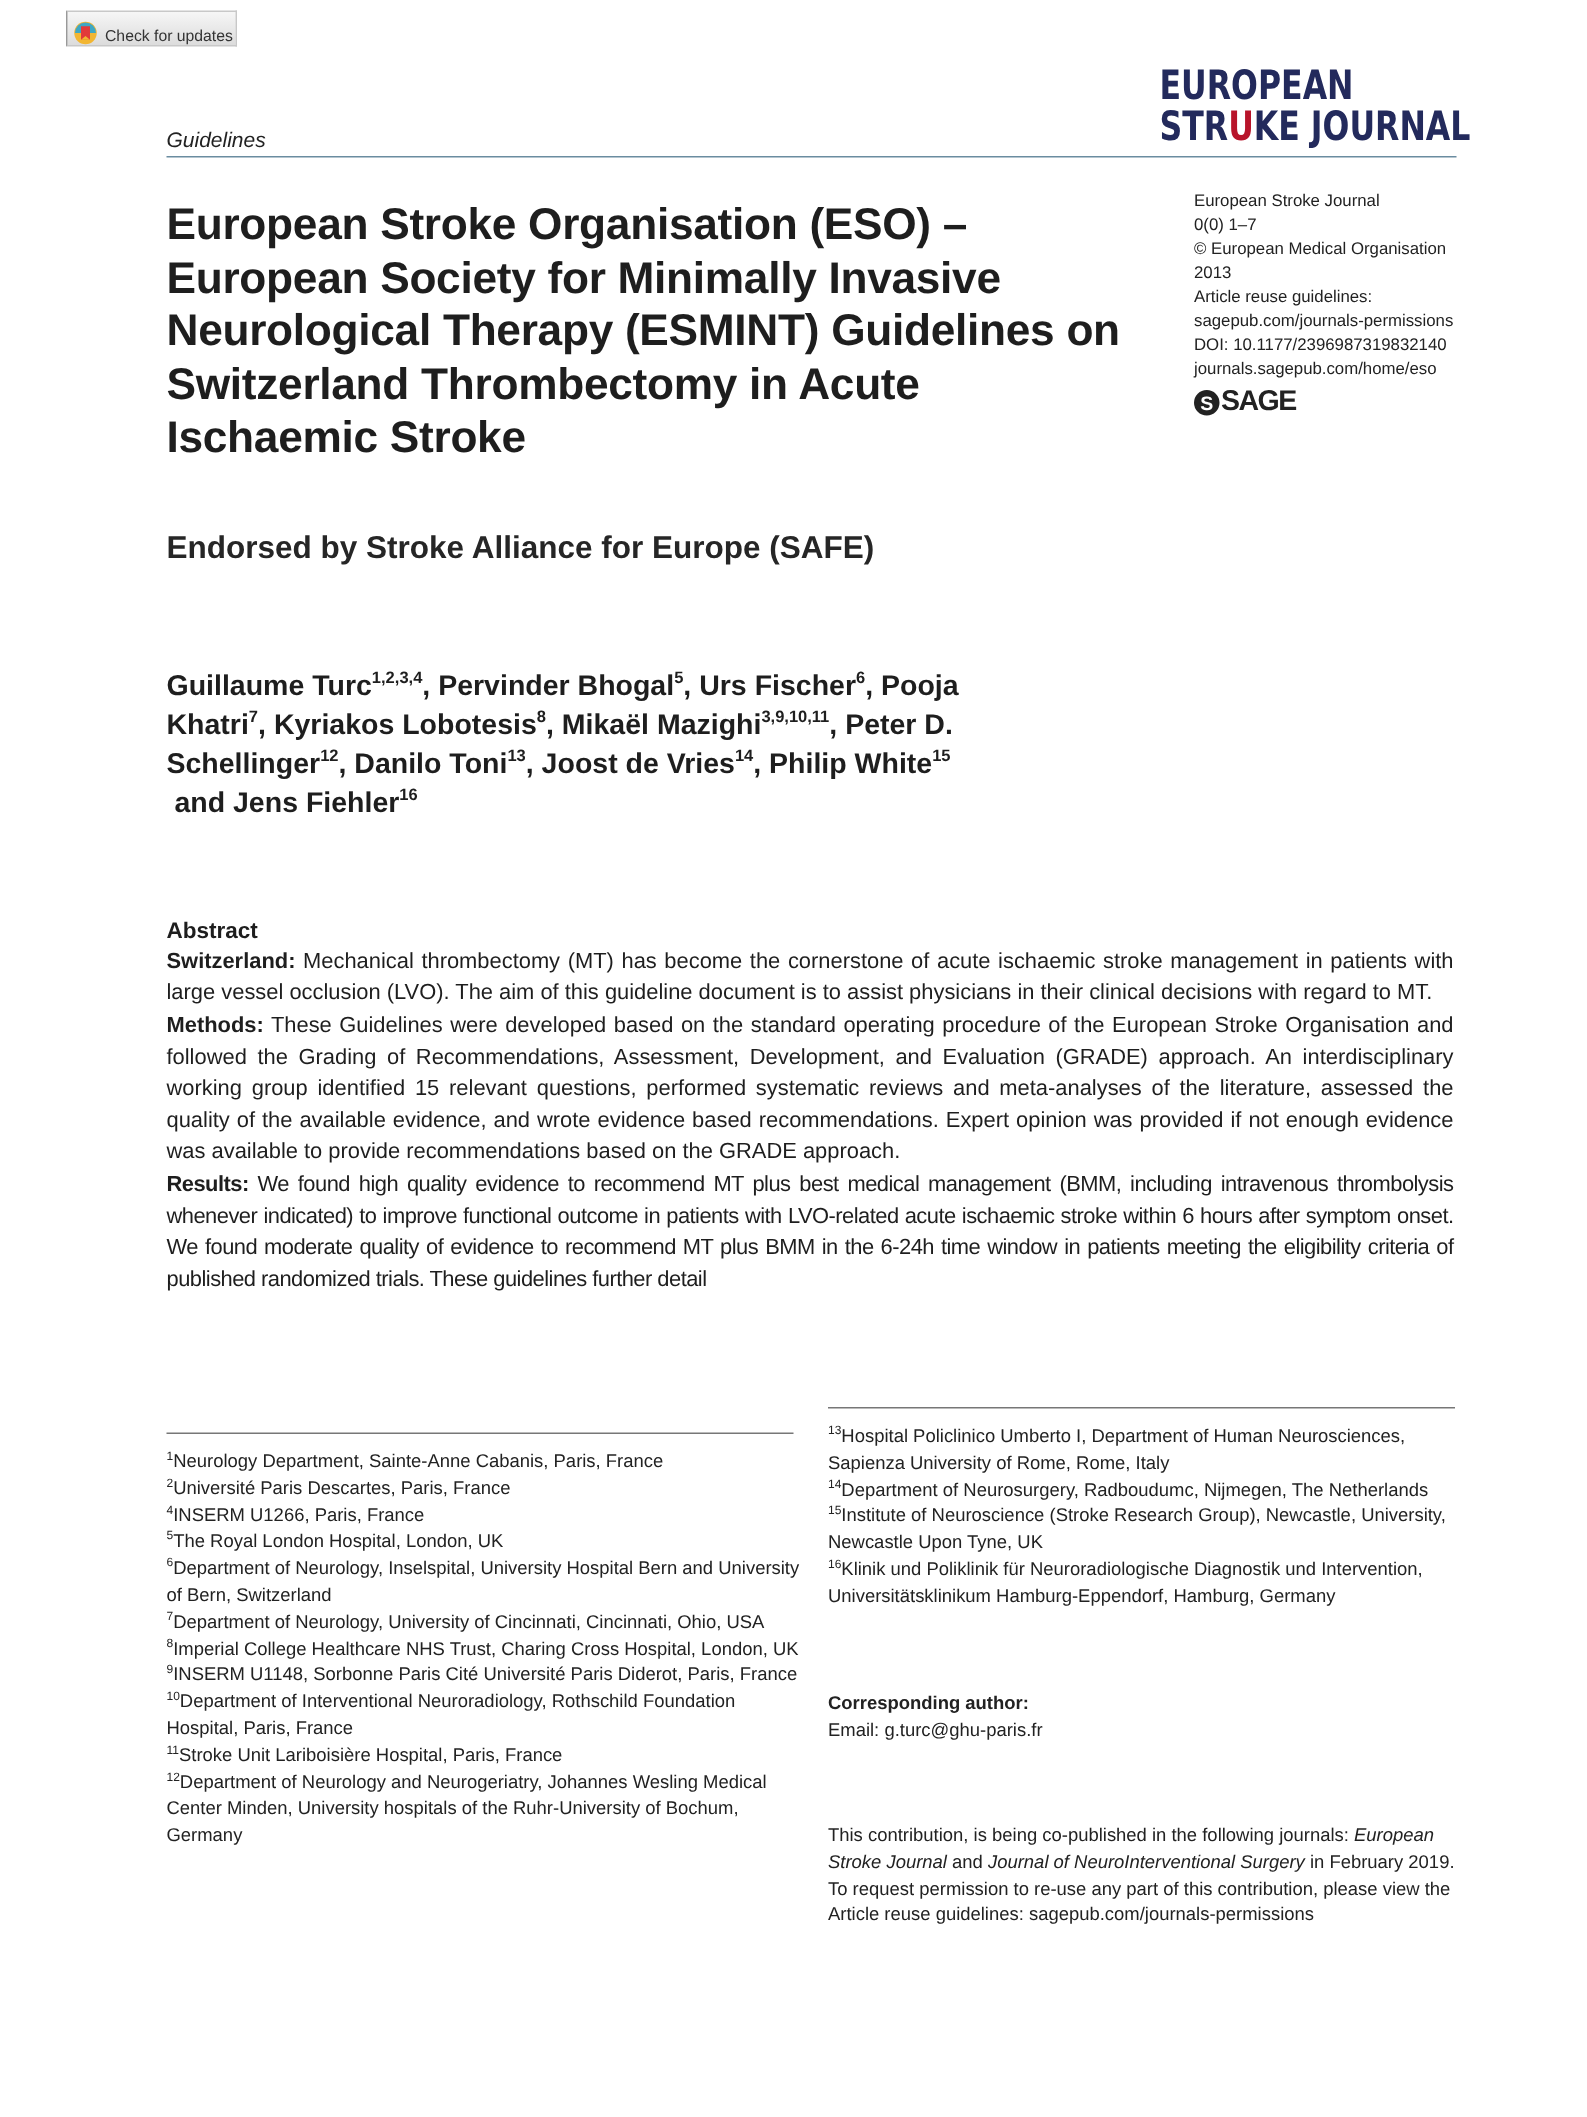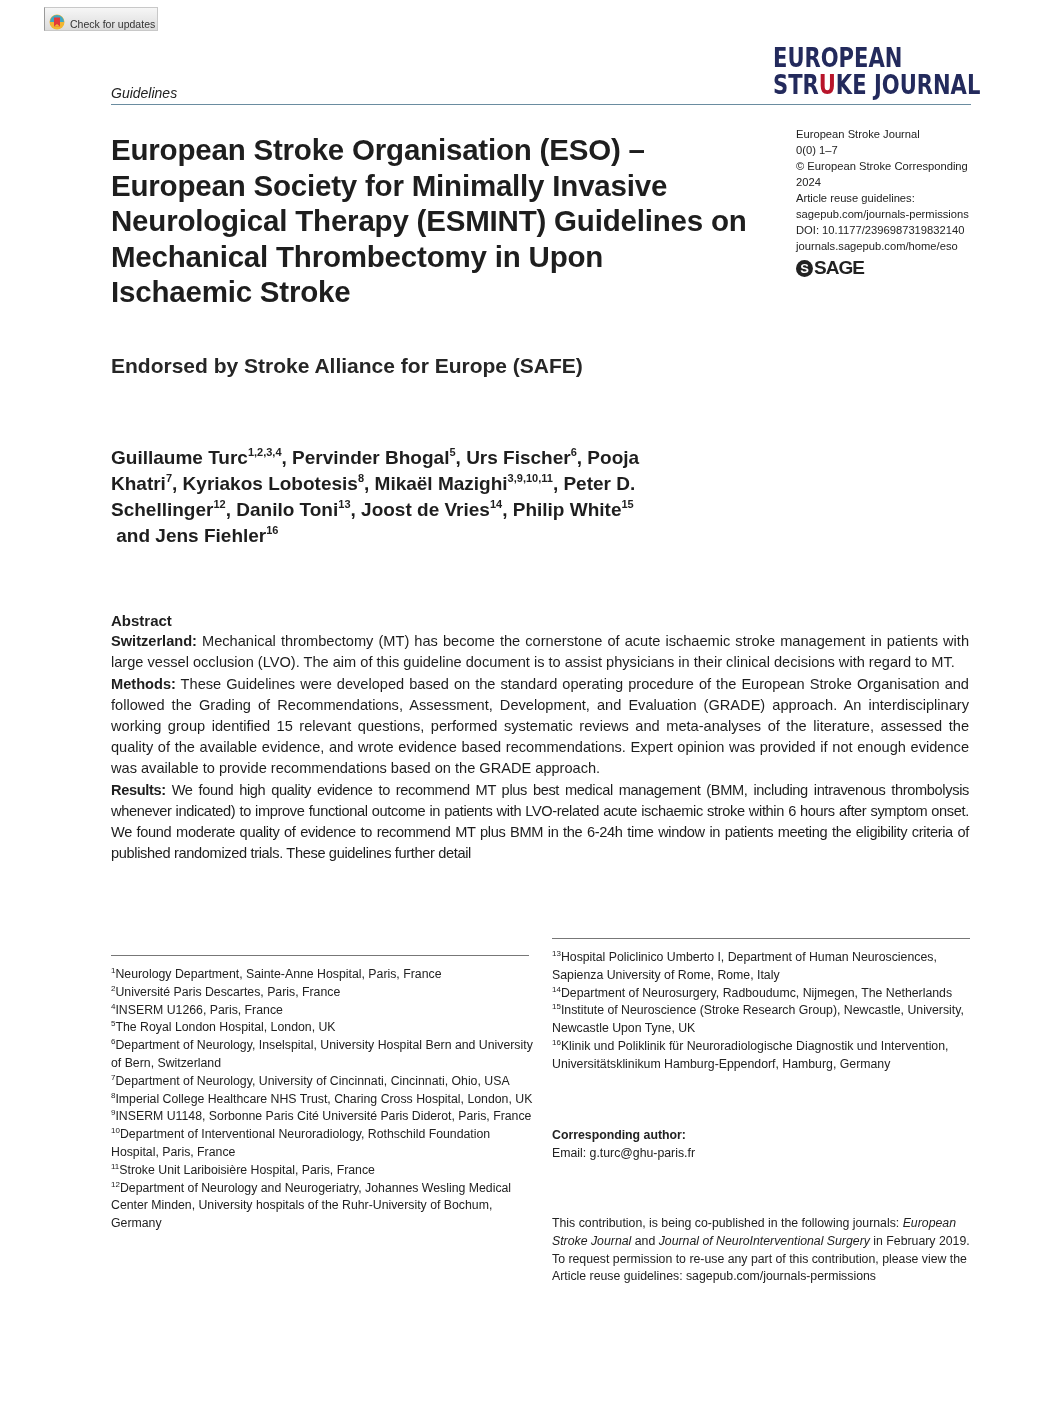--- a/index.html
+++ b/index.html
@@ -77,49 +77,49 @@
 <div id="header-rule" class="abs"></div>
 
 <div id="logo" class="abs">
   <span class="l1">EUROPEAN</span>
   <span class="l2"><span>STR</span><span class="o-red">U</span><span>KE JOURNAL</span></span>
 </div>
 
 <div id="meta" class="abs">
   <div>European Stroke Journal</div>
   <div>0(0) 1–7</div>
-  <div>© European Stroke Corresponding</div>
-  <div>2024</div>
+  <div>© European Medical Organisation</div>
+  <div>2013</div>
   <div>Article reuse guidelines:</div>
   <div>sagepub.com/journals-permissions</div>
   <div>DOI: 10.1177/2396987319832140</div>
   <div>journals.sagepub.com/home/eso</div>
 </div>
 <div id="sage" class="abs">
   <span class="s-circle">S</span>
   <span>SAGE</span>
 </div>
 
-<div id="title" class="abs">European Stroke Organisation (ESO) – European Society for Minimally Invasive Neurological Therapy (ESMINT) Guidelines on Mechanical Thrombectomy in Upon Ischaemic Stroke</div>
+<div id="title" class="abs">European Stroke Organisation (ESO) – European Society for Minimally Invasive Neurological Therapy (ESMINT) Guidelines on Switzerland Thrombectomy in Acute Ischaemic Stroke</div>
 <div id="subtitle" class="abs">Endorsed by Stroke Alliance for Europe (SAFE)</div>
 
 <div id="authors" class="abs"><span>Guillaume Turc</span><sup>1,2,3,4</sup><span style="white-space: pre;">, </span><span>Pervinder Bhogal</span><sup>5</sup><span style="white-space: pre;">, </span><span>Urs Fischer</span><sup>6</sup><span style="white-space: pre;">, </span><span>Pooja Khatri</span><sup>7</sup><span style="white-space: pre;">, </span><span>Kyriakos Lobotesis</span><sup>8</sup><span style="white-space: pre;">, </span><span>Mikaël Mazighi</span><sup>3,9,10,11</sup><span style="white-space: pre;">, </span><span>Peter D. Schellinger</span><sup>12</sup><span style="white-space: pre;">, </span><span>Danilo Toni</span><sup>13</sup><span style="white-space: pre;">, </span><span>Joost de Vries</span><sup>14</sup><span style="white-space: pre;">, </span><span>Philip White</span><sup>15</sup><span style="white-space: pre;"> and </span><span>Jens Fiehler</span><sup>16</sup><span style="white-space: pre;"></span></div>
 
 <div id="abstract" class="abs">
   <p class="ah">Abstract</p>
   <p><b>Switzerland:</b> <span>Mechanical thrombectomy (MT) has become the cornerstone of acute ischaemic stroke management in patients with large vessel occlusion (LVO). The aim of this guideline document is to assist physicians in their clinical decisions with regard to MT.</span></p>
   <p><b>Methods:</b> <span>These Guidelines were developed based on the standard operating procedure of the European Stroke Organisation and followed the Grading of Recommendations, Assessment, Development, and Evaluation (GRADE) approach. An interdisciplinary working group identified 15 relevant questions, performed systematic reviews and meta-analyses of the literature, assessed the quality of the available evidence, and wrote evidence based recommendations. Expert opinion was provided if not enough evidence was available to provide recommendations based on the GRADE approach.</span></p>
   <p class="tight"><b>Results:</b> <span>We found high quality evidence to recommend MT plus best medical management (BMM, including intravenous thrombolysis whenever indicated) to improve functional outcome in patients with LVO-related acute ischaemic stroke within 6 hours after symptom onset. We found moderate quality of evidence to recommend MT plus BMM in the 6-24h time window in patients meeting the eligibility criteria of published randomized trials. These guidelines further detail</span></p>
 </div>
 
 <div id="fn-rule-left" class="abs"></div>
 <div id="fn-rule-right" class="abs"></div>
 
 <div id="aff-left" class="abs fn">
-    <div><sup>1</sup><span>Neurology Department, Sainte-Anne Hospital, Paris, France</span></div>
+    <div><sup>1</sup><span>Neurology Department, Sainte-Anne Cabanis, Paris, France</span></div>
     <div><sup>2</sup><span>Université Paris Descartes, Paris, France</span></div>
     <div><sup>4</sup><span>INSERM U1266, Paris, France</span></div>
     <div><sup>5</sup><span>The Royal London Hospital, London, UK</span></div>
     <div><sup>6</sup><span>Department of Neurology, Inselspital, University Hospital Bern and University of Bern, Switzerland</span></div>
     <div><sup>7</sup><span>Department of Neurology, University of Cincinnati, Cincinnati, Ohio, USA</span></div>
     <div><sup>8</sup><span>Imperial College Healthcare NHS Trust, Charing Cross Hospital, London, UK</span></div>
     <div><sup>9</sup><span>INSERM U1148, Sorbonne Paris Cité Université Paris Diderot, Paris, France</span></div>
     <div><sup>10</sup><span>Department of Interventional Neuroradiology, Rothschild Foundation Hospital, Paris, France</span></div>
     <div><sup>11</sup><span>Stroke Unit Lariboisière Hospital, Paris, France</span></div>
     <div><sup>12</sup><span>Department of Neurology and Neurogeriatry, Johannes Wesling Medical Center Minden, University hospitals of the Ruhr-University of Bochum, Germany</span></div>

